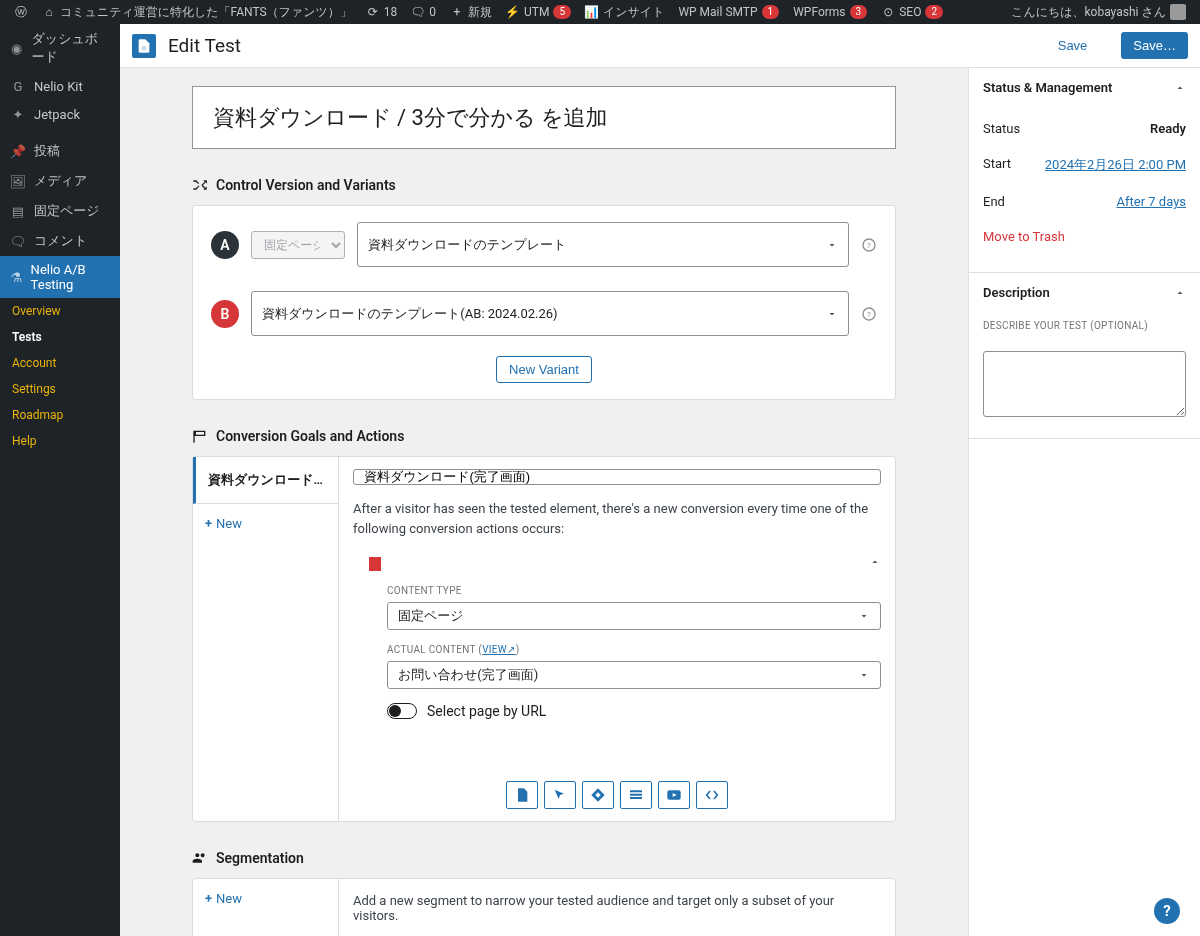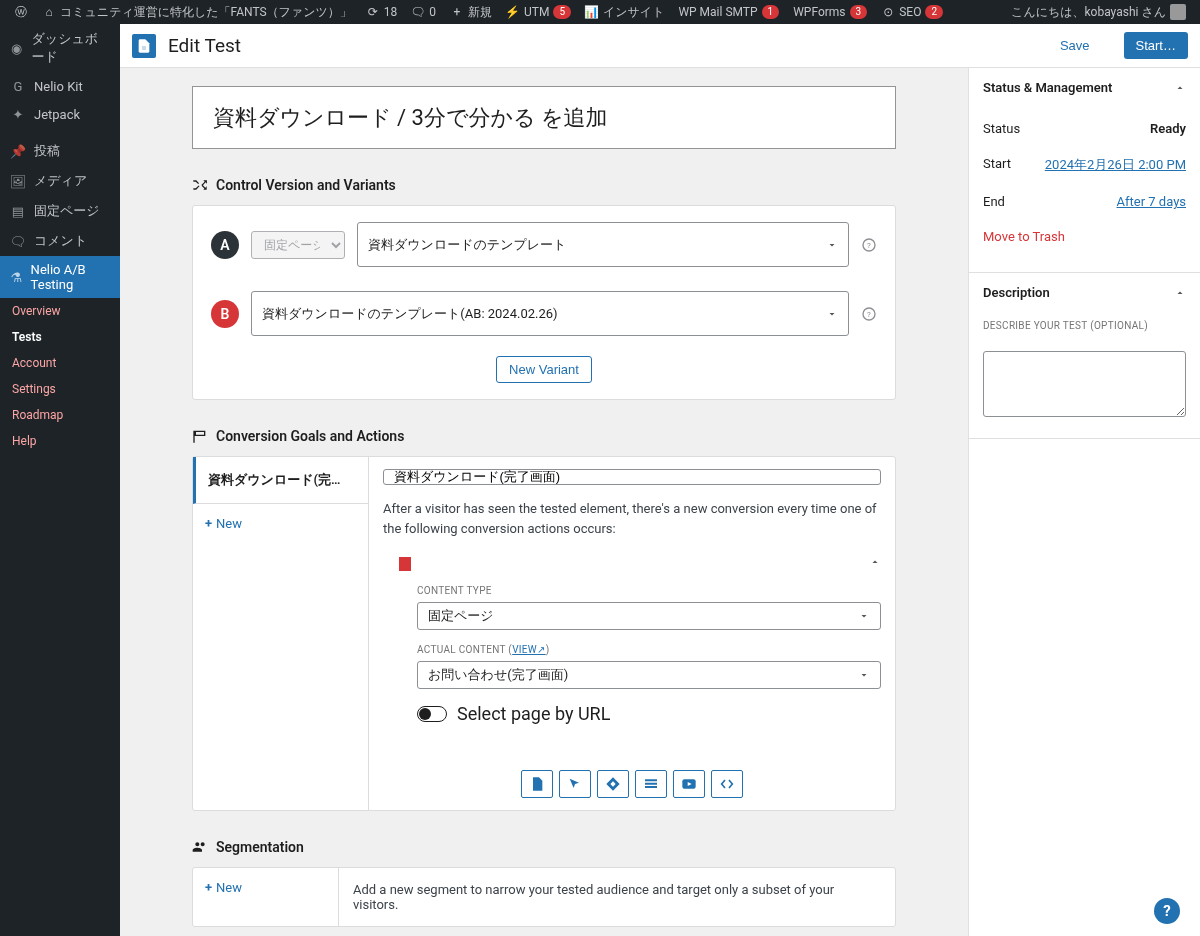--- a/index.html
+++ b/index.html
@@ -11,21 +11,21 @@
 .ab-item { display: flex; align-items: center; gap: 4px; padding: 0 6px; height: 24px; cursor: pointer; color: #c3c4c7; }
 .ab-icon { width: 14px; height: 14px; display: inline-flex; align-items: center; justify-content: center; }
 .ab-badge-red { background: #d63638; color: #fff; border-radius: 9px; padding: 0 6px; font-size: 10px; line-height: 14px; height: 14px; display: inline-flex; align-items: center; }
 .ab-avatar { width: 16px; height: 16px; background: #999; border-radius: 2px; }
 
 
 .sidebar { position: fixed; top: 24px; left: 0; width: 120px; bottom: 0; background: #1d2327; color: #c3c4c7; font-size: 13px; z-index: 50; }
 .side-item { display: flex; align-items: center; gap: 8px; padding: 6px 10px; cursor: pointer; color: #c3c4c7; }
 .side-item.active { background: #2271b1; color: #fff; position: relative; }
 .side-item.active::after { content: ""; position: absolute; right: -8px; top: 50%; transform: translateY(-50%); border: 8px solid transparent; border-left-color: #2271b1; }
-.side-sub { padding: 6px 10px 6px 12px; cursor: pointer; color: #fca5a5; font-size: 12px; }
+.side-sub { padding: 6px 10px 6px 12px; cursor: pointer; color: #eab308; font-size: 12px; }
 .side-sub.current { color: #fff; font-weight: 600; }
 .side-icon { width: 16px; height: 16px; display: inline-flex; align-items: center; justify-content: center; opacity: 0.7; }
 
 
 .wrap { margin-left: 120px; margin-top: 24px; }
 
 
 .ed-header { background: #fff; height: 44px; display: flex; align-items: center; padding: 0 12px; justify-content: space-between; border-bottom: 1px solid #e0e0e0; }
 .ed-left { display: flex; align-items: center; gap: 12px; }
 .ed-logo { width: 24px; height: 24px; background: #2271b1; border-radius: 2px; display: flex; align-items: center; justify-content: center; color: #fff; font-size: 12px; }
@@ -55,37 +55,37 @@
 .var-a { background: #2c3338; }
 .var-b { background: #d63638; }
 .var-select-sm { height: 28px; border: 1px solid #8c8f94; border-radius: 3px; padding: 0 8px; background: #f0f0f1; font-size: 12px; color: #787c82; width: 94px; }
 .var-select-lg { flex: 1; height: 45px; border: 1px solid #8c8f94; border-radius: 3px; padding: 0 10px; background: #fff; font-size: 13px; display: flex; align-items: center; justify-content: space-between; }
 .help-icon { width: 16px; height: 16px; color: #8c8f94; flex-shrink: 0; }
 .new-variant-btn { border: 1px solid #2271b1; color: #2271b1; background: #fff; padding: 5px 12px; border-radius: 3px; cursor: pointer; font-size: 13px; }
 .var-center { display: flex; justify-content: center; margin-top: 20px; }
 
 
 .goals-card { display: flex; background: #fff; border: 1px solid #dcdcde; border-radius: 3px; margin-bottom: 28px; }
-.goals-tabs { width: 176px; border-right: 1px solid #dcdcde; }
+.goals-tabs { width: 146px; border-right: 1px solid #dcdcde; }
 .goal-tab { padding: 14px 12px; border-bottom: 1px solid #dcdcde; border-left: 3px solid transparent; cursor: pointer; font-size: 13px; white-space: nowrap; overflow: hidden; text-overflow: ellipsis; }
 .goal-tab.active { border-left-color: #2271b1; font-weight: 600; }
 .goal-add { padding: 12px; color: #2271b1; cursor: pointer; font-size: 13px; display: flex; align-items: center; gap: 4px; }
 .goals-body { flex: 1; padding: 12px 14px; }
 .goal-name-input { width: 100%; height: 16px; border: 1px solid #8c8f94; border-radius: 3px; padding: 0 10px; font-size: 13px; margin-bottom: 14px; }
 .goal-desc { font-size: 13px; color: #3c434a; line-height: 1.5; margin-bottom: 18px; }
 
 .action-block { padding-left: 16px; }
 .action-header { display: flex; align-items: center; gap: 10px; font-size: 13px; cursor: pointer; }
 .action-icon-doc { width: 12px; height: 14px; background: #d63638; }
 .action-header .chev { margin-left: auto; }
 .action-body { padding: 14px 0 10px 18px; }
 .field-label { font-size: 10px; letter-spacing: 0.3px; color: #757575; text-transform: uppercase; margin-bottom: 6px; }
 .sel-input { width: 100%; height: 28px; border: 1px solid #8c8f94; border-radius: 3px; padding: 0 10px; font-size: 13px; background: #fff; display: flex; align-items: center; justify-content: space-between; margin-bottom: 14px; }
 .view-link { color: #2271b1; text-decoration: underline; font-size: 10px; }
-.toggle-row { display: flex; align-items: center; gap: 10px; font-size: 18px; margin-top: 4px; margin-bottom: 12px; }
+.toggle-row { display: flex; align-items: center; gap: 10px; font-size: 14px; margin-top: 4px; margin-bottom: 28px; }
 .toggle { width: 30px; height: 16px; border: 1px solid #1e1e1e; border-radius: 8px; position: relative; cursor: pointer; background: #fff; }
 .toggle-knob { position: absolute; left: 1px; top: 1px; width: 12px; height: 12px; background: #1e1e1e; border-radius: 50%; }
 
 .action-types { display: flex; gap: 6px; justify-content: center; margin-top: 24px; }
 .action-type { width: 32px; height: 28px; border: 1.5px solid #2271b1; border-radius: 2px; display: flex; align-items: center; justify-content: center; cursor: pointer; color: #2271b1; }
 .action-type svg { fill: #2271b1; }
 
 
 .seg-card { display: flex; background: #fff; border: 1px solid #dcdcde; border-radius: 3px; }
 .seg-tabs { width: 146px; border-right: 1px solid #dcdcde; }
@@ -209,21 +209,21 @@
       <div class="ed-logo">
         <svg width="16" height="16" viewBox="0 0 24 24">
             <path fill="#fff" d="M14 2H6a2 2 0 00-2 2v16a2 2 0 002 2h12a2 2 0 002-2V8l-6-6z"></path>
             <path fill="#2271b1" d="M9 13h6v1H9zm0 3h6v1H9z"></path>
           </svg>
       </div>
       <div class="ed-title">Edit Test</div>
     </div>
     <div class="ed-right">
       <button class="btn-link">Save</button>
-      <button class="btn-primary">Start…</button>
+      <button class="btn-primary">Save…</button>
     </div>
   </div>
 
   <div class="layout">
     <div class="main">
 
       <div class="title-box">
         <input type="text" value="資料ダウンロード / 3分で分かる を追加" style="">
       </div>
 

